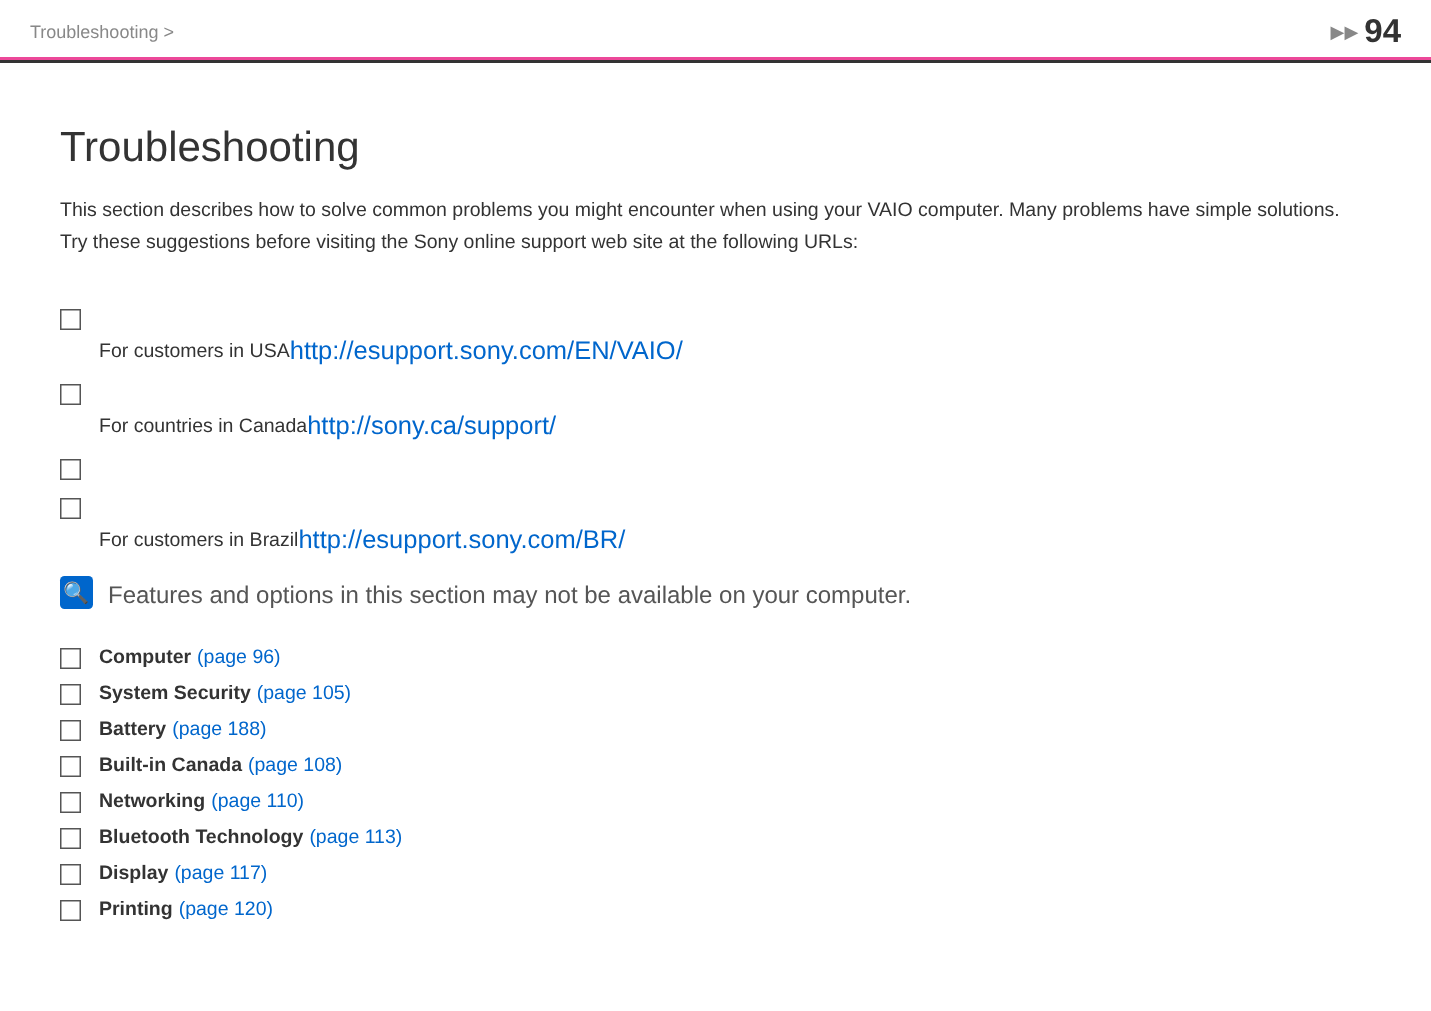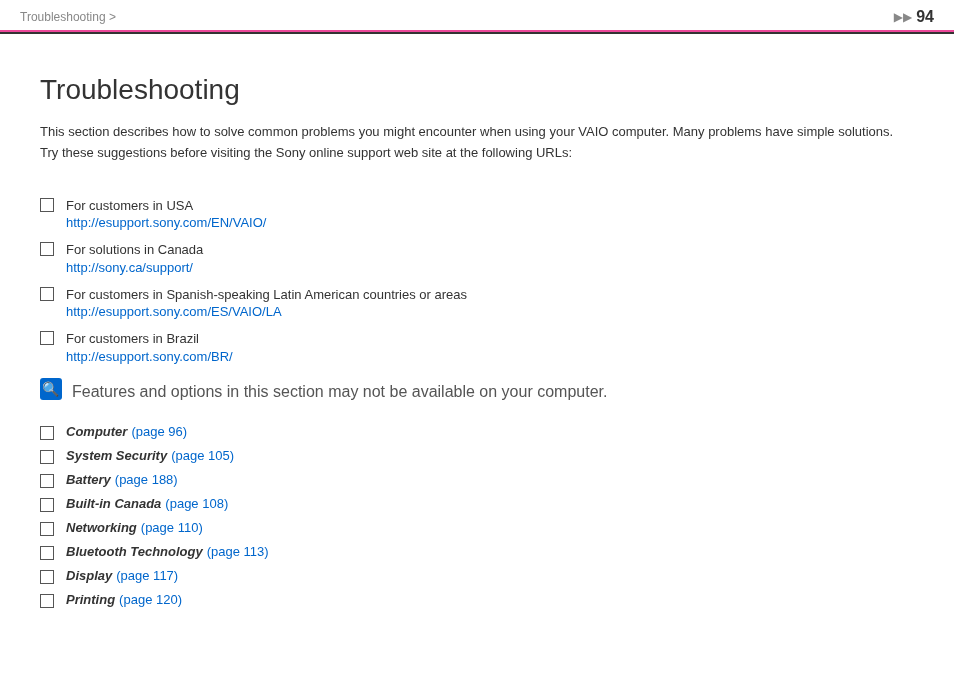--- a/index.html
+++ b/index.html
@@ -24,21 +24,21 @@
       padding: 8px 20px 4px 20px;
       border-bottom: 2px solid #ec4899;
     }
 
     .breadcrumb-text {
       font-size: 12px;
       color: #888888;
     }
 
     .page-number {
-      font-size: 16px;
+      font-size: 22px;
       font-weight: bold;
       color: #333333;
     }
 
     .page-number-label {
       font-size: 12px;
       color: #888888;
       margin-right: 4px;
     }
 
@@ -81,33 +81,34 @@
       width: 14px;
       height: 14px;
       border: 1.5px solid #555555;
       margin-right: 12px;
       margin-top: 2px;
       flex-shrink: 0;
     }
 
     .list-item-content {
       display: flex;
-      flex-direction: column;
+      flex-direction: row;
+      margin-top: 20px;
     }
 
     .list-item-text {
       font-size: 13px;
       color: #333333;
       line-height: 1.5;
     }
 
     .link {
       color: #0066cc;
       text-decoration: none;
-      font-size: 13px;
+      font-size: 17px;
     }
 
     .note-section {
       display: flex;
       align-items: flex-start;
       margin: 14px 0 20px 0;
     }
 
     .note-icon {
       width: 22px;
@@ -142,21 +143,20 @@
       display: flex;
       align-items: center;
       margin-bottom: 8px;
       font-size: 13px;
     }
 
     .nav-item-label {
       font-weight: bold;
       color: #333333;
       font-size: 13px;
-      font-style: italic;
     }
 
     .nav-item-link {
       color: #0066cc;
       text-decoration: none;
       font-size: 13px;
       margin-left: 4px;
     }
 
     .divider {
@@ -187,31 +187,27 @@
       <div class="checkbox-icon"></div>
       <div class="list-item-content">
         <span class="list-item-text">For customers in USA</span>
         <a class="link" href="#">http://esupport.sony.com/EN/VAIO/</a>
       </div>
     </div>
 
     <div class="list-item">
       <div class="checkbox-icon"></div>
       <div class="list-item-content">
-        <span class="list-item-text">For solutions in Canada</span>
+        <span class="list-item-text">For countries in Canada</span>
         <a class="link" href="#">http://sony.ca/support/</a>
       </div>
     </div>
 
     <div class="list-item">
       <div class="checkbox-icon"></div>
-      <div class="list-item-content">
-        <span class="list-item-text">For customers in Spanish-speaking Latin American countries or areas</span>
-        <a class="link" href="#">http://esupport.sony.com/ES/VAIO/LA</a>
-      </div>
     </div>
 
     <div class="list-item">
       <div class="checkbox-icon"></div>
       <div class="list-item-content">
         <span class="list-item-text">For customers in Brazil</span>
         <a class="link" href="#">http://esupport.sony.com/BR/</a>
       </div>
     </div>
   </div>

